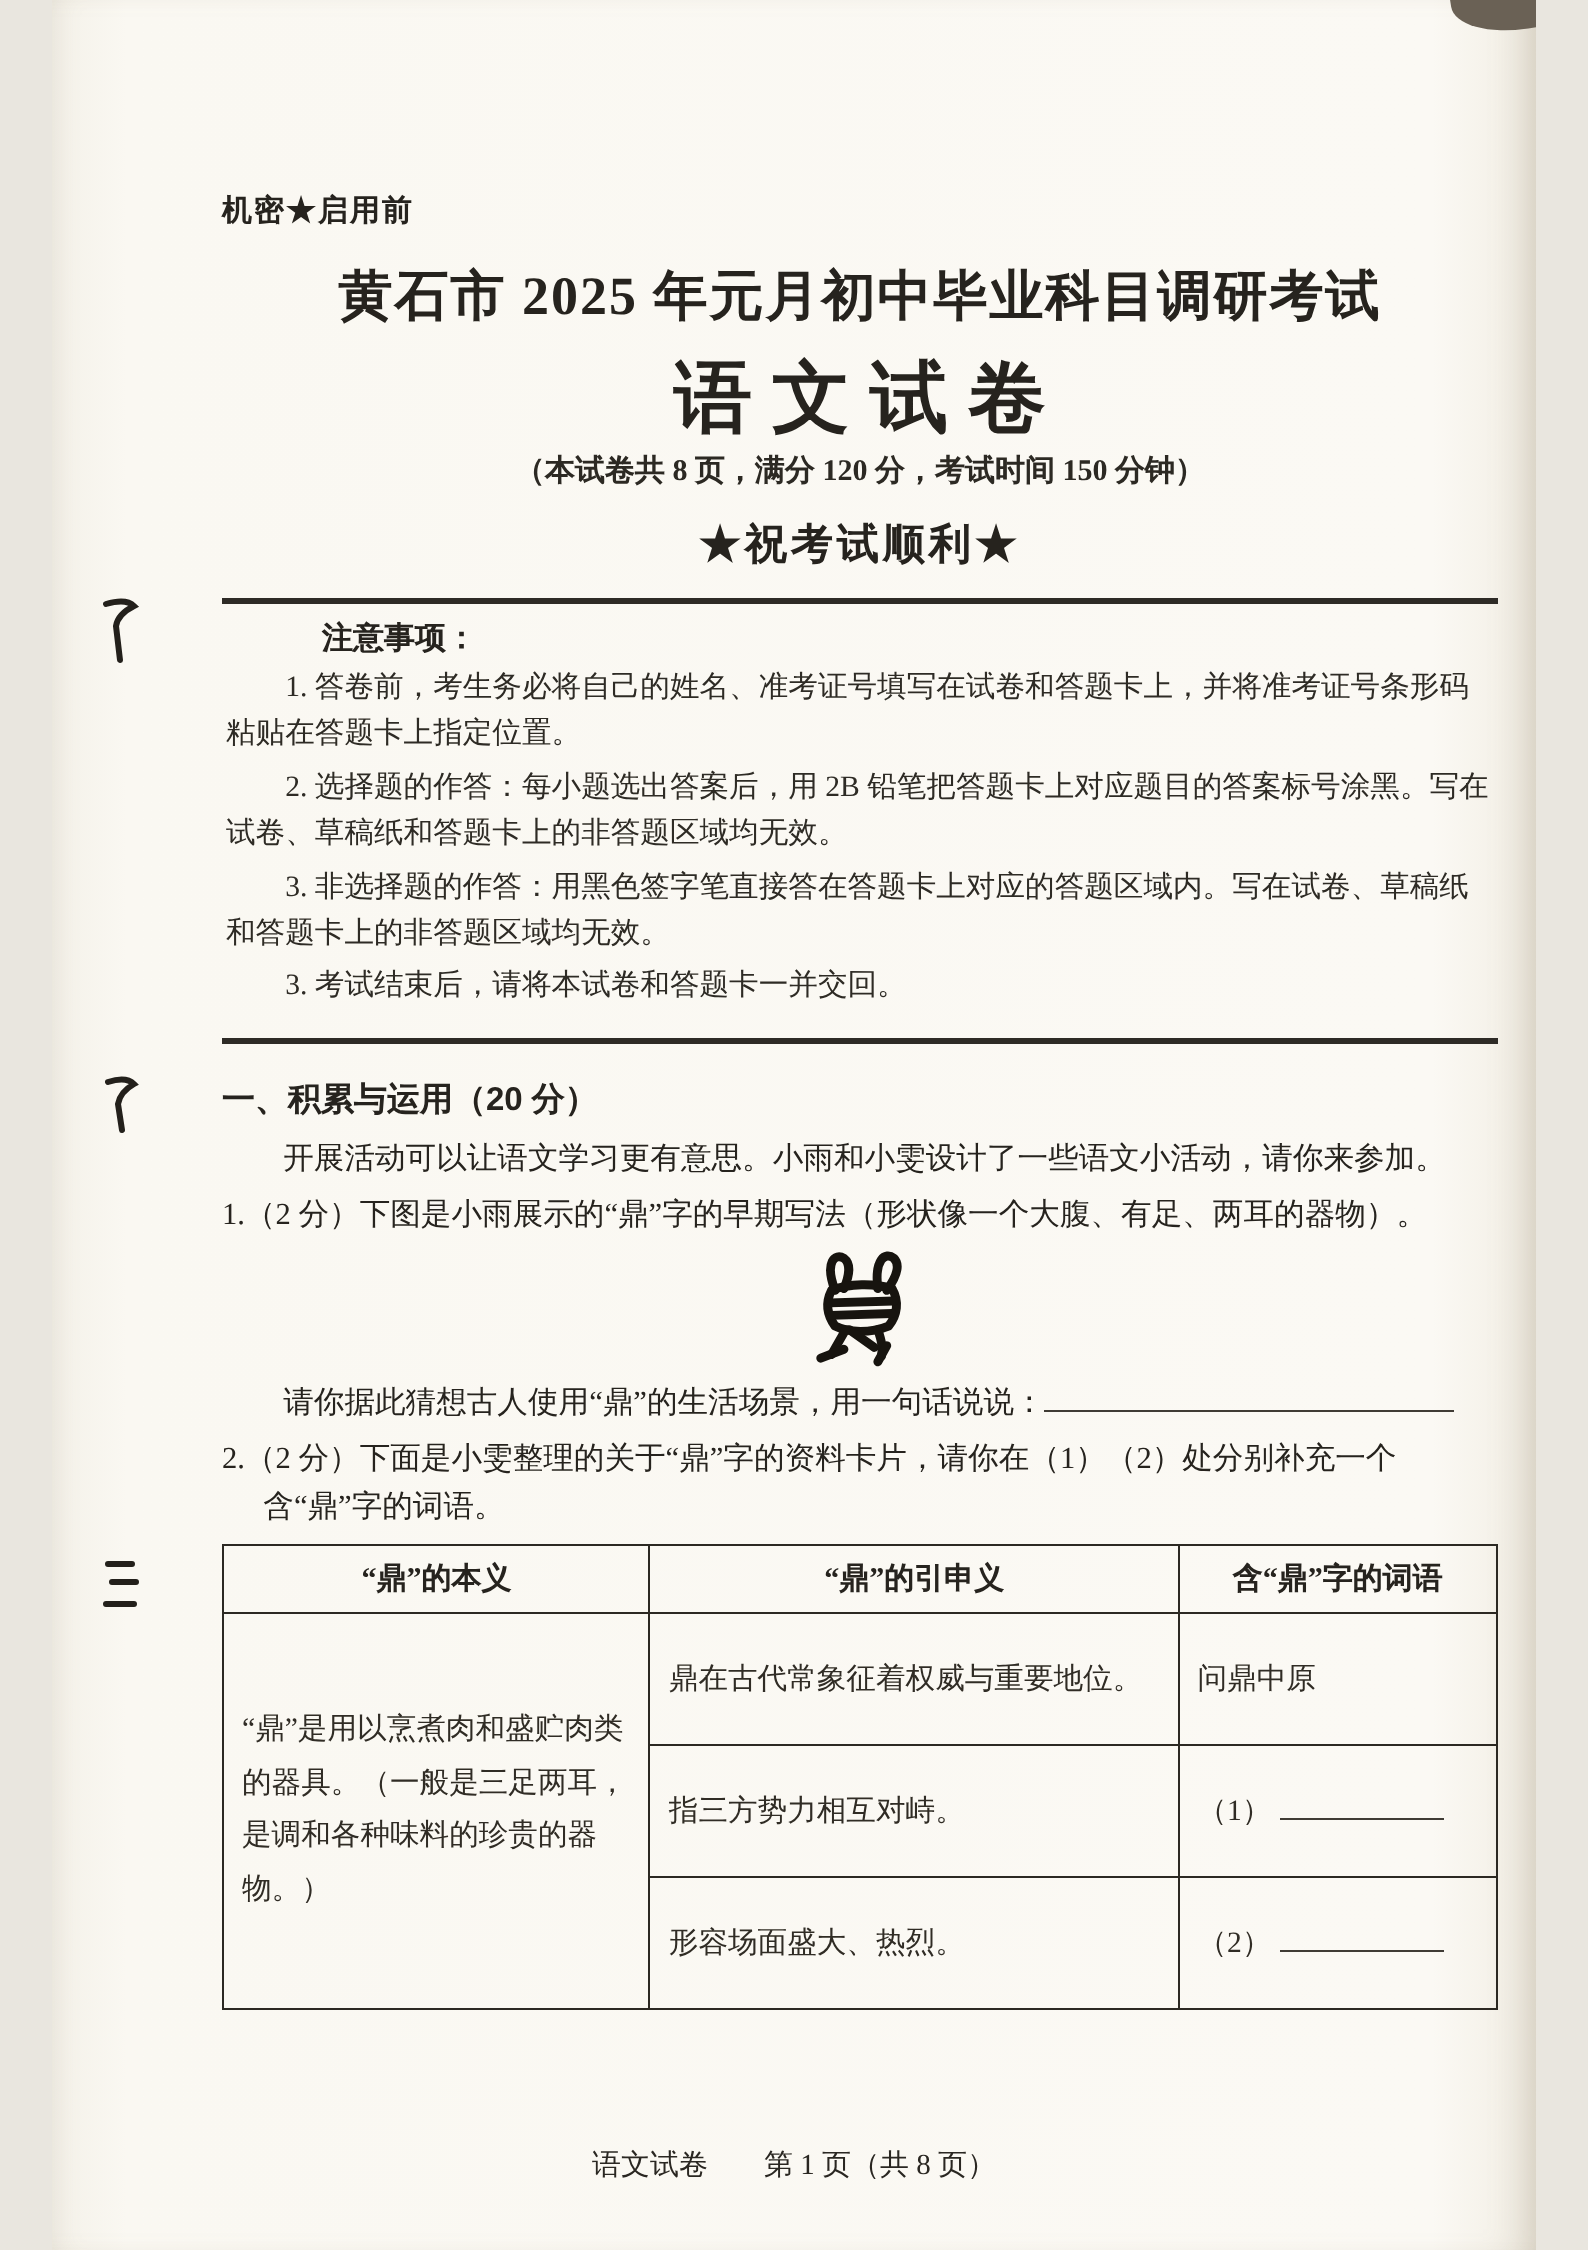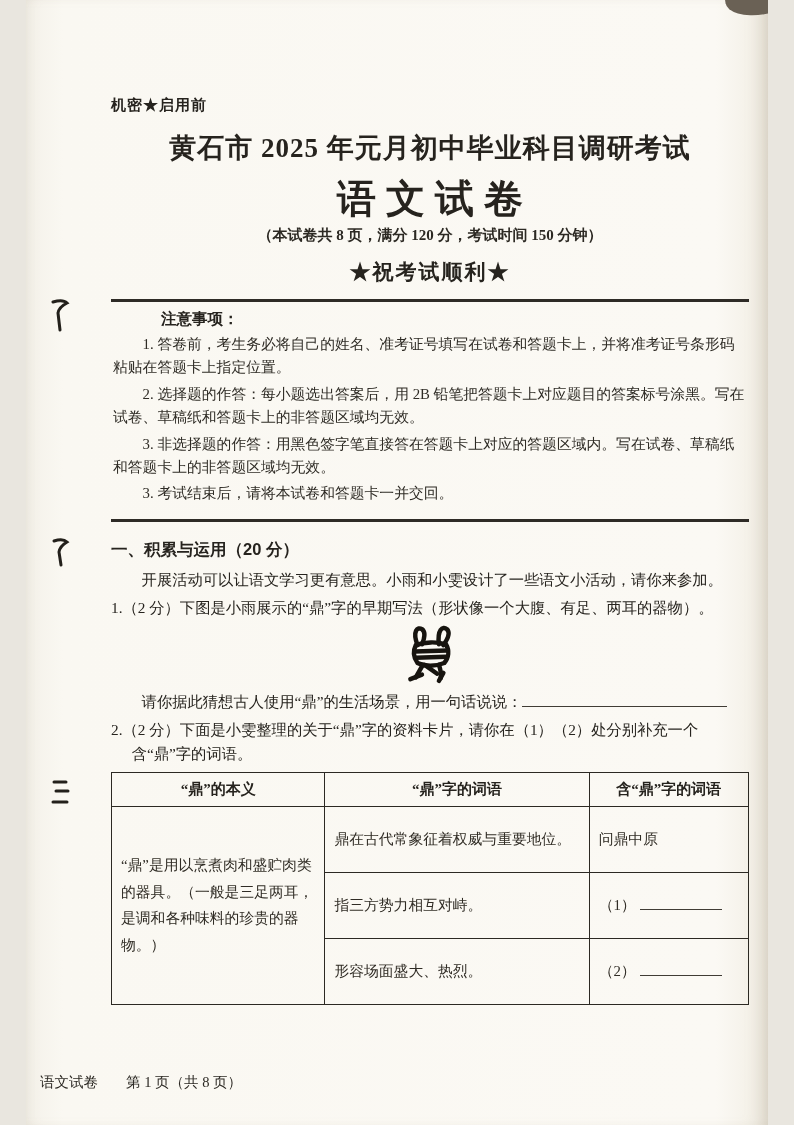--- a/index.html
+++ b/index.html
@@ -31,21 +31,21 @@
   .blank-inline{display:inline-block;width:205px;height:13px;border-bottom:1.7px solid #403c35;vertical-align:baseline;}
   .ding-table{width:100%;border-collapse:collapse;margin-top:7px;}
   .ding-table th,.ding-table td{border:1.7px solid #2c2923;font-size:14.8px;padding:16px 9px;color:#302c25;}
   .ding-table th{text-align:center;font-weight:bold;padding:7px 4px;font-size:15px;color:#26231e;}
   .cell-benyi{line-height:1.8;font-size:14.6px;}
   .cell-word .blank-small{display:inline-block;width:82px;height:12px;border-bottom:1.6px solid #403c35;margin-left:4px;}
   .row-tall td{height:33px;}
   .q3-block{margin-top:10px;}
   .knowledge{margin:3px 0 3px 18px;text-indent:2em;line-height:1.62;color:#2f2b24;}
   .task-line{margin-top:3px;line-height:1.6;}
-  .footer{position:absolute;bottom:33px;left:0;width:100%;font-size:14.5px;color:#2a2722;}
+  .footer{position:absolute;bottom:33px;left:0;width:100%;text-align:center;font-size:14.5px;color:#2a2722;}
   .footer span{margin:0 14px;}
   .corner-mark{position:absolute;top:-8px;right:-10px;width:52px;height:24px;background:#6a6155;border-radius:0 0 0 70%;transform:rotate(-9deg);}
   .spine-mark{position:absolute;left:24px;}
   .m1{top:298px;} .m2{top:536px;} .m3{top:778px;}
 </style>
 </head>
 <body>
 
 <div class="page">
 
@@ -105,21 +105,21 @@
 
     <table class="ding-table">
       <colgroup>
           <col style="width:33.5%">
           <col style="width:41.5%">
           <col style="width:25%">
         </colgroup>
       <tbody>
           <tr>
         <th>“鼎”的本义</th>
-        <th>“鼎”字的词语</th>
+        <th>“鼎”的引申义</th>
         <th>含“鼎”字的词语</th>
       </tr>
       <tr class="row-tall">
         <td class="cell-benyi" rowspan="3">“鼎”是用以烹煮肉和盛贮肉类的器具。（一般是三足两耳，是调和各种味料的珍贵的器物。）</td>
         <td>鼎在古代常象征着权威与重要地位。</td>
         <td class="cell-word">问鼎中原</td>
       </tr>
       <tr class="row-tall">
         <td>指三方势力相互对峙。</td>
         <td class="cell-word"><span>（1）</span><span class="blank-small"></span></td>

